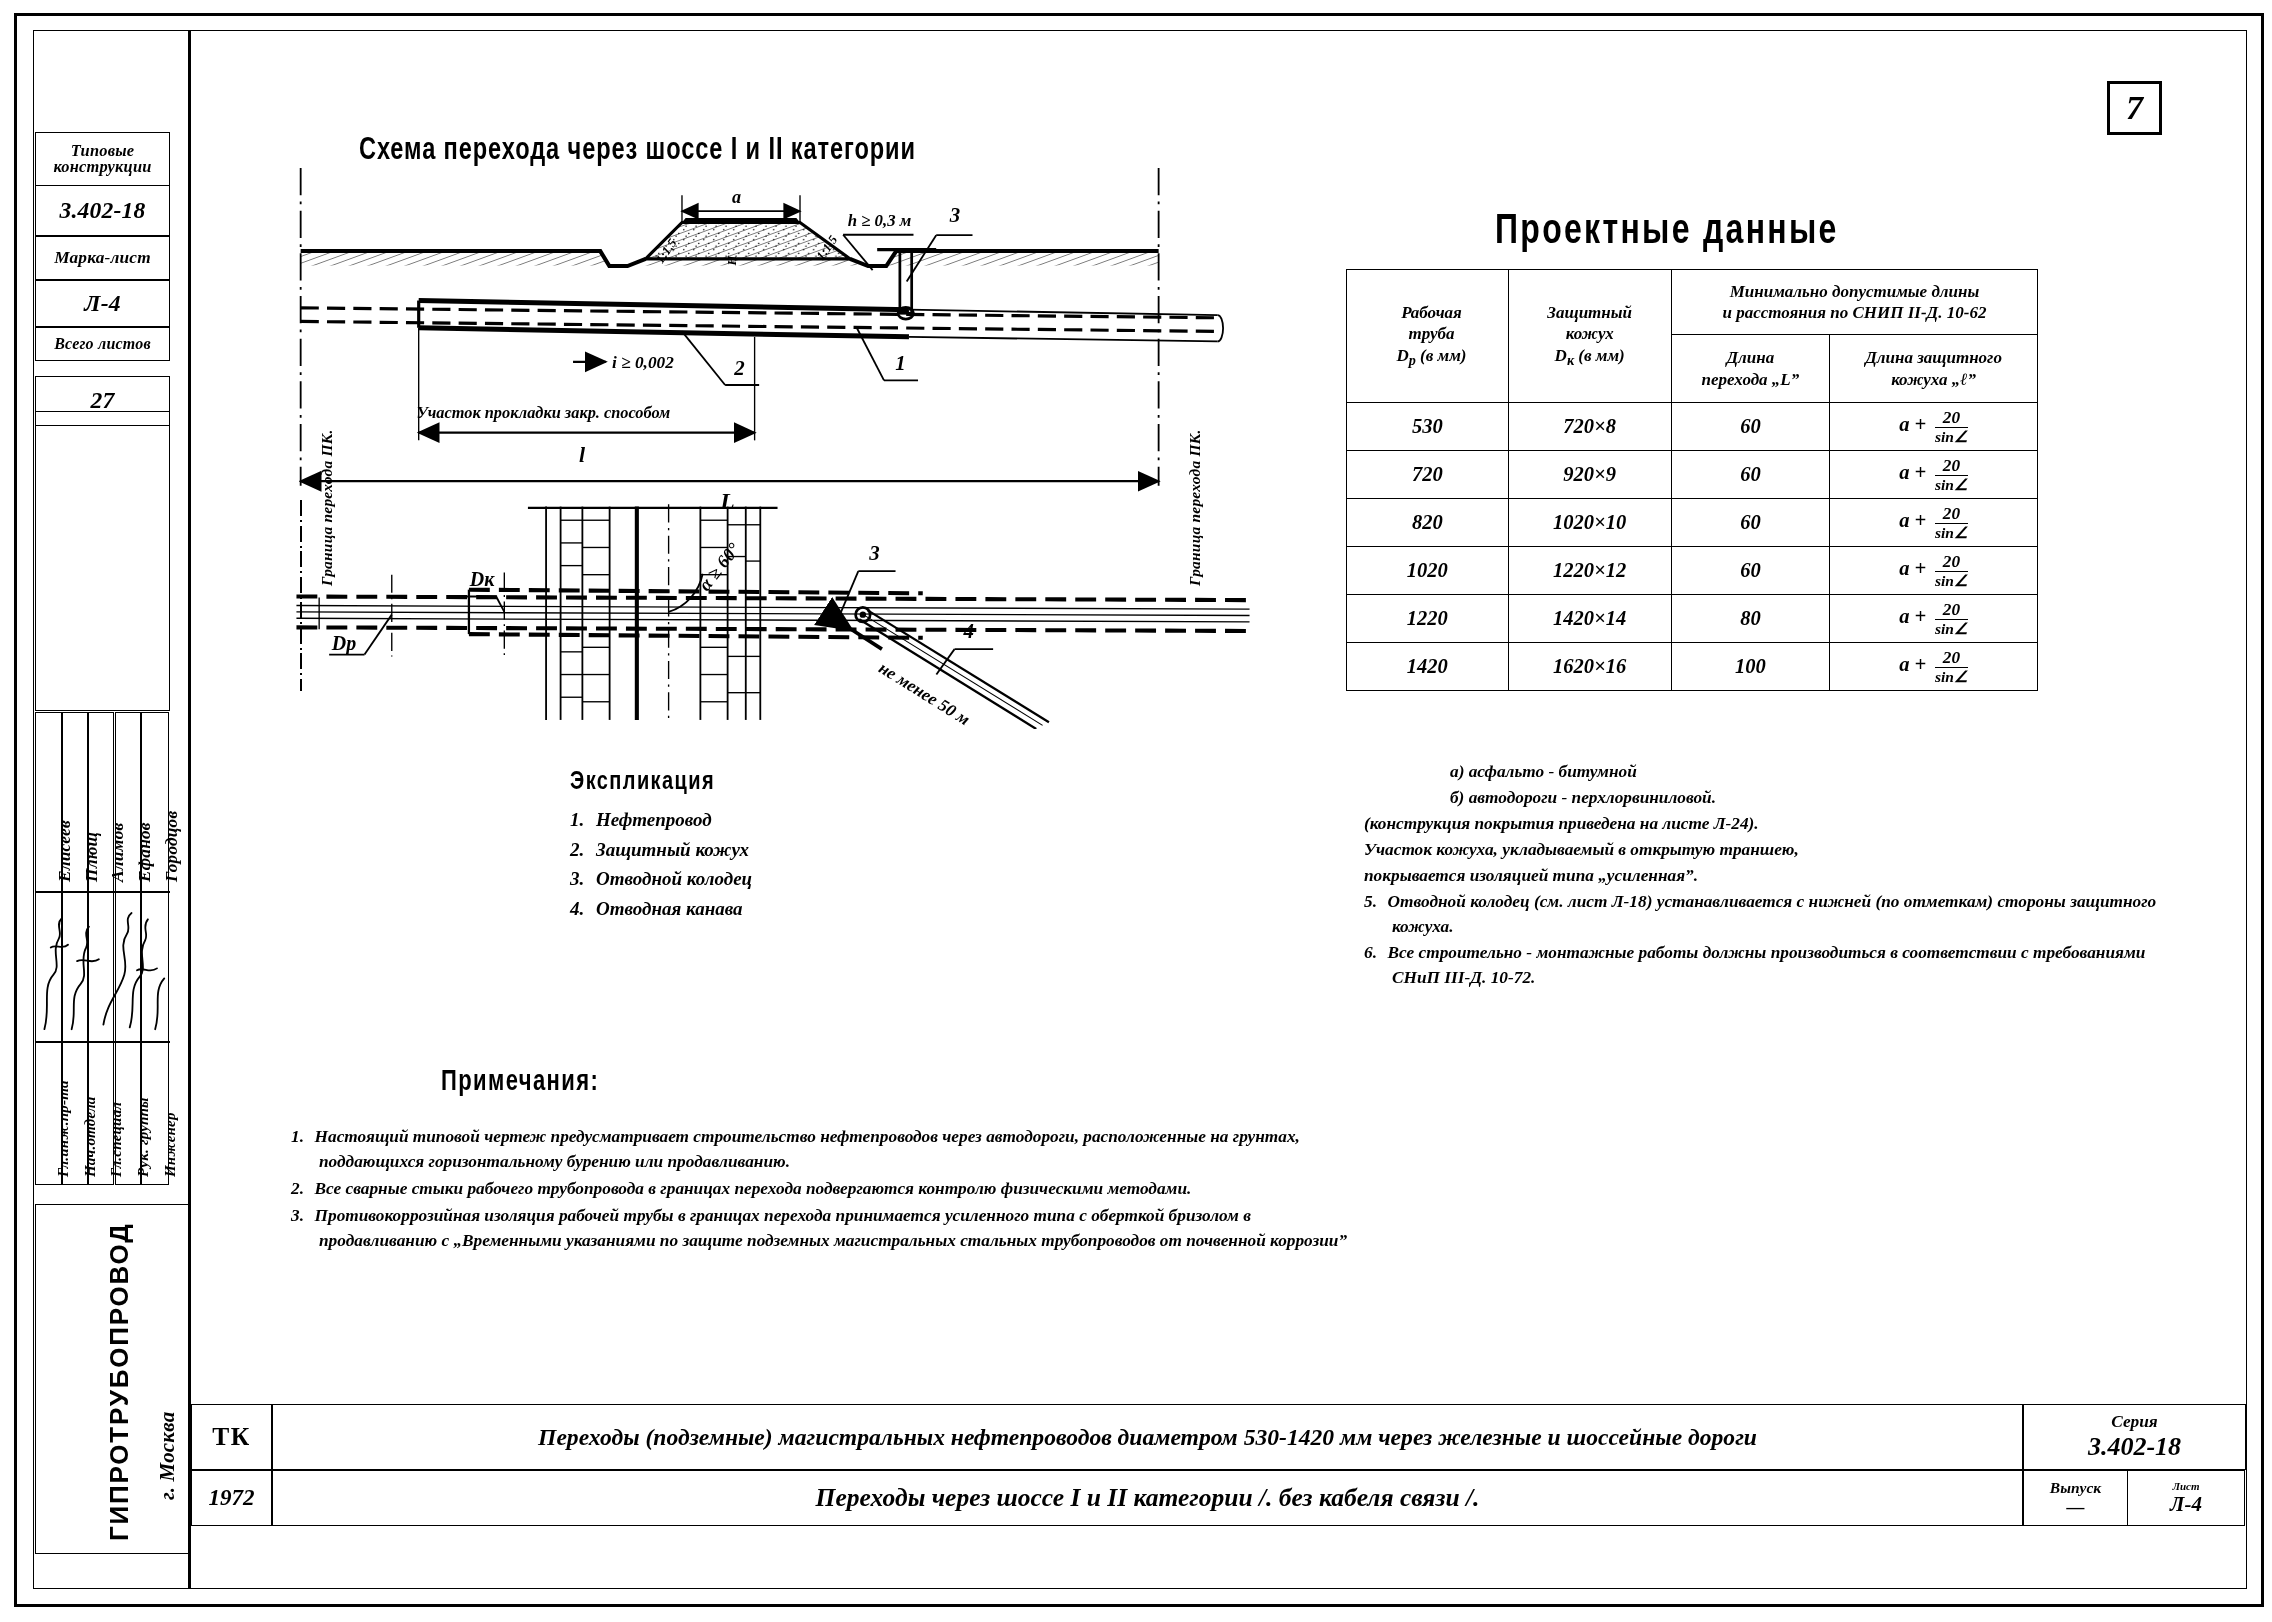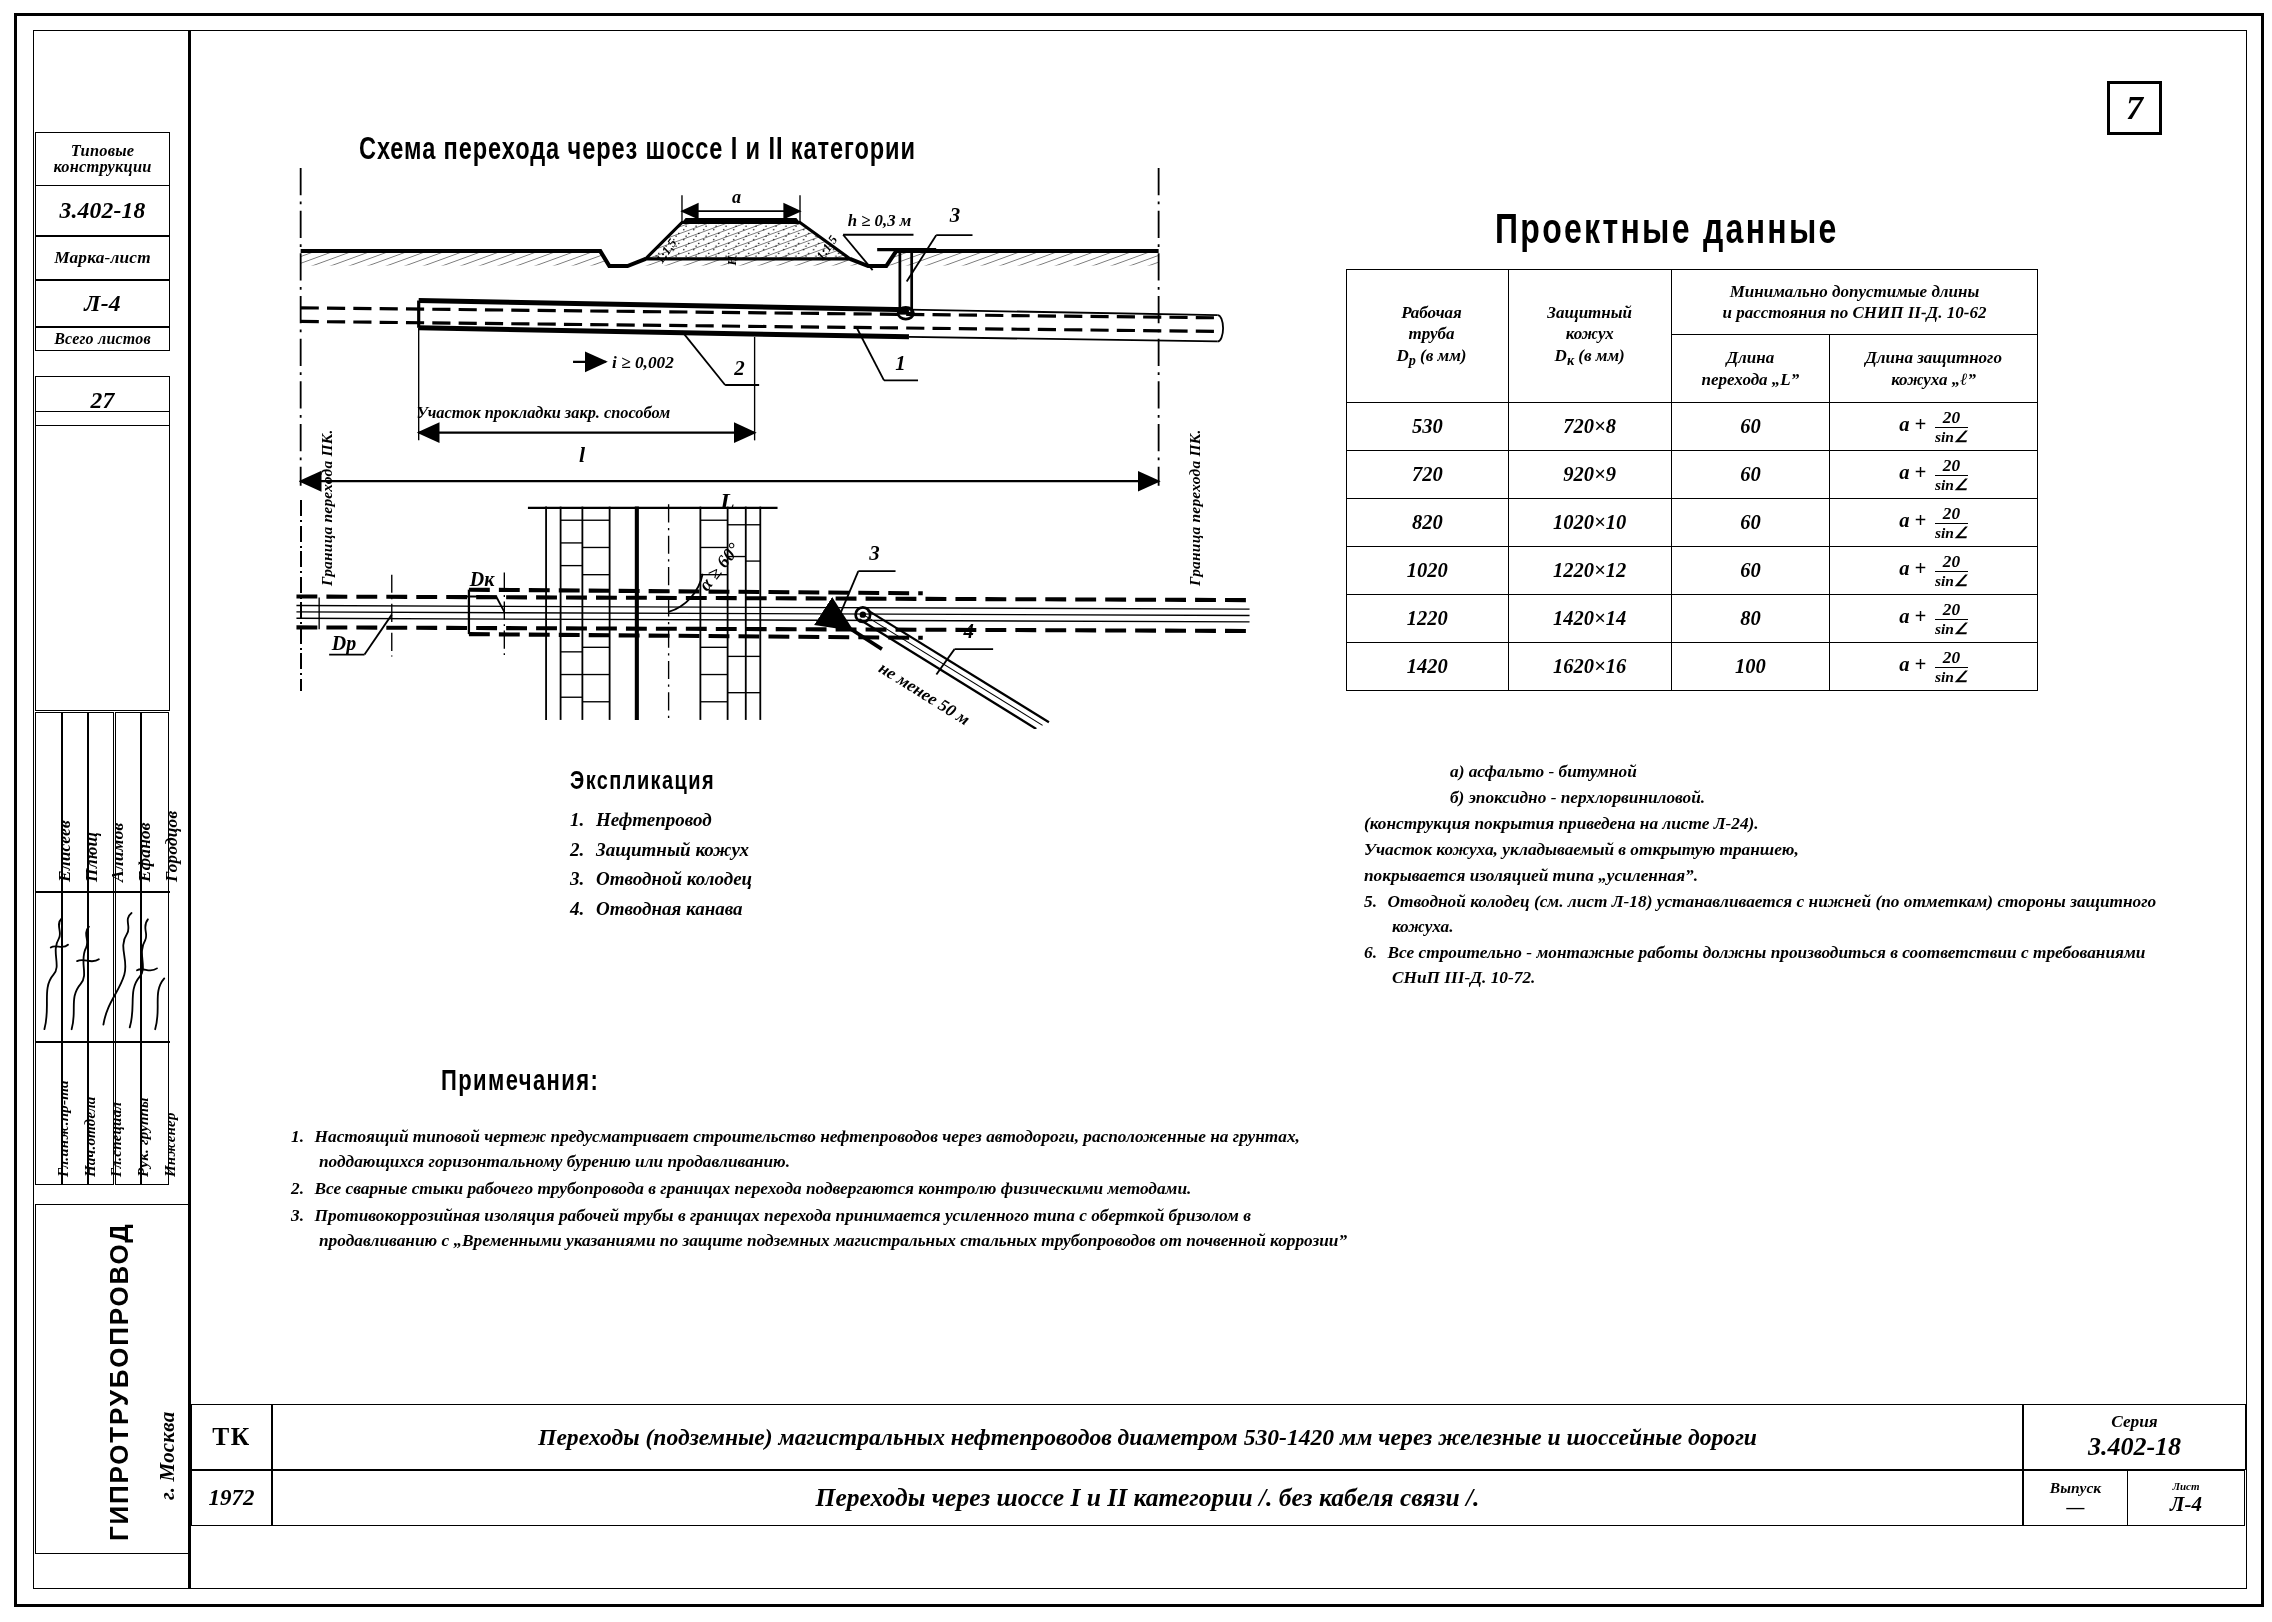--- a/index.html
+++ b/index.html
@@ -100,21 +100,21 @@
   </div>
   <div class="lcell hand" style="left:35px;top:185px;width:135px;height:51px;font-size:23.6px;">
     <span>3.402-18</span>
   </div>
   <div class="lcell hand" style="left:35px;top:236px;width:135px;height:44px;font-size:17.3px;">
     <span>Марка-лист</span>
   </div>
   <div class="lcell hand" style="left:35px;top:280px;width:135px;height:47px;font-size:23.6px;">
     <span>Л-4</span>
   </div>
-  <div class="lcell hand" style="left:35px;top:327px;width:135px;height:24px;font-size:16px;text-align:right;">
+  <div class="lcell hand" style="left:35px;top:327px;width:135px;height:34px;font-size:16px;text-align:right;">
     <span>Всего листов</span>
   </div>
   <div class="lcell hand" style="left:35px;top:361px;width:135px;height:50px;font-size:23.6px;margin-top:15px;">
     <span>27</span>
   </div>
 
   <div class="lcell" style="left:35px;top:411px;width:135px;height:300px;"></div>
 
   <div id="sig-grid">
 
@@ -468,21 +468,21 @@
             <span class="num">20</span>
             <span class="den">sin∠</span>
           </span>
         </td>
       </tr>
     </tbody>
   </table>
 
   <div id="rnotes">
     <p class="sub">а) асфальто - битумной</p>
-    <p class="sub">б) эпоксидно - перхлорвиниловой.</p>
+    <p class="sub">б) автодороги - перхлорвиниловой.</p>
     <p class="noind">(конструкция покрытия приведена на листе Л-24).</p>
     <p class="noind">Участок кожуха, укладываемый в открытую траншею,</p>
     <p class="noind">покрывается изоляцией типа „усиленная”.</p>
     <p><span class="n">5.</span><span>Отводной колодец (см. лист Л-18) устанавливается с нижней (по отметкам) стороны защитного кожуха.</span></p>
     <p><span class="n">6.</span><span>Все строительно - монтажные работы должны производиться в соответствии с требованиями СНиП III-Д. 10-72.</span></p>
   </div>
 
   <div id="tb">
     <div class="tbc" style="left:0;top:0;width:81px;height:66px;">
       <span style="font-size:25.5px;font-style:normal;letter-spacing:1.4px;">ТК</span>

